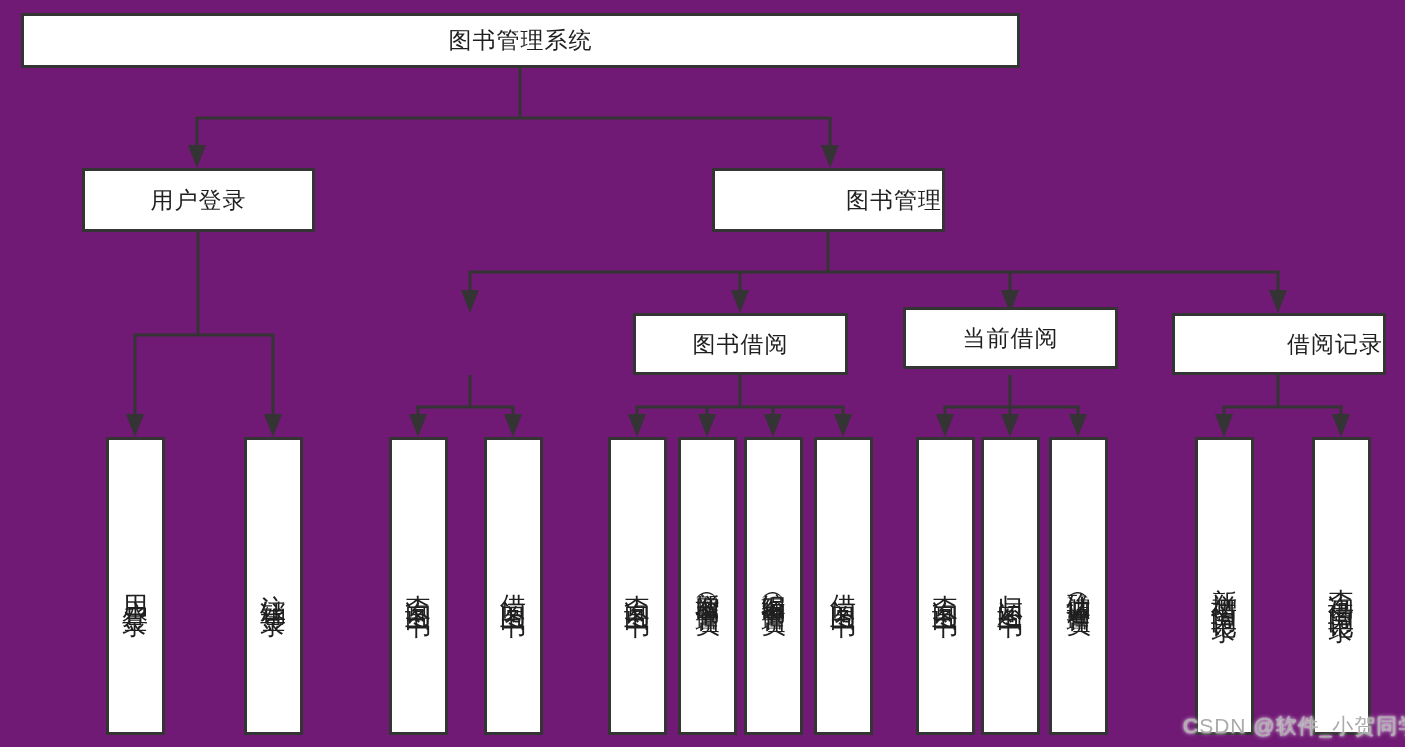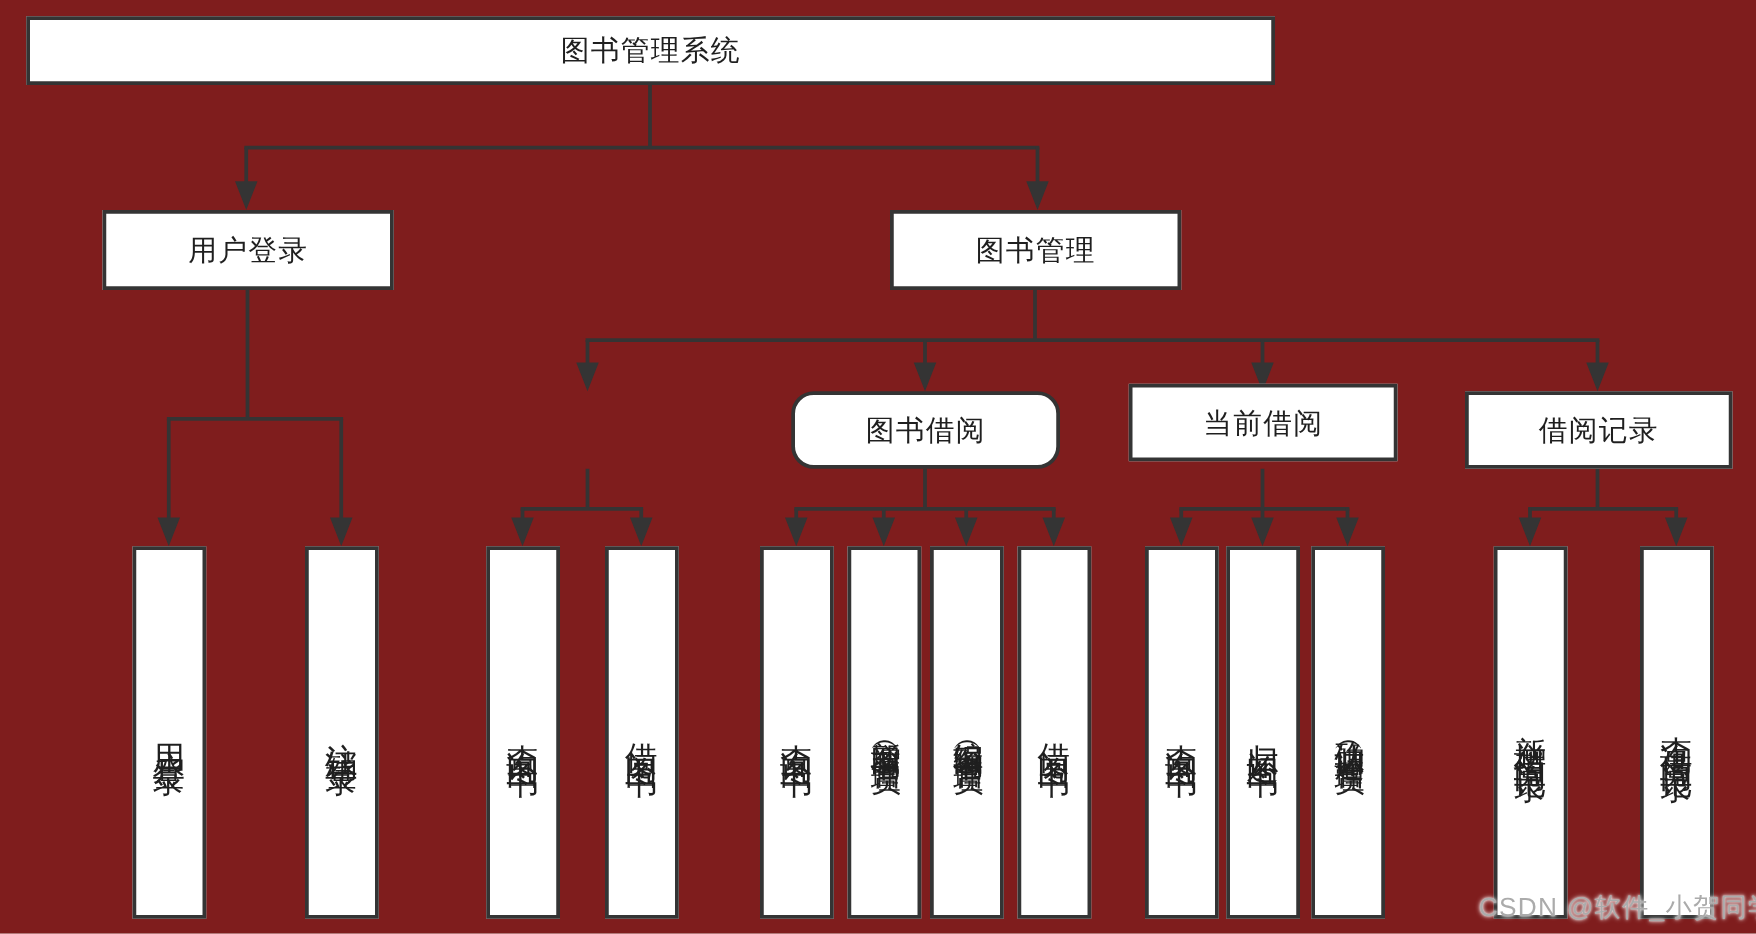--- a/index.html
+++ b/index.html
@@ -3,21 +3,21 @@
 <meta charset="utf-8">
 <style>
   * { margin: 0; padding: 0; box-sizing: border-box; }
   html, body { background: #ffffff; }
   body { font-family: "Liberation Sans", sans-serif; color: #1f1f1f; }
 
   .canvas {
     position: relative;
     width: 1405px;
     height: 747px;
-    background: #7f1d1d;
+    background: #701a75;
     overflow: hidden;
     padding-left: 36px;
   }
 
   svg.connectors {
     position: absolute;
     left: 0; top: 0;
     width: 1405px; height: 747px;
   }
   svg.connectors line { stroke: #343434; stroke-width: 3; }
@@ -139,31 +139,31 @@
     </g>
   </svg>
 
   <div class="box hbox" style="left:21px; top:13px; width:999px; height:55px;">
     <span>图书管理系统</span>
   </div>
 
   <div class="box hbox" style="left:82px; top:168px; width:233px; height:64px;">
     <span>用户登录</span>
   </div>
-  <div class="box hbox" style="left:712px; top:168px; width:233px; height:64px;">
+  <div class="box hbox" style="left:712px; top:168px; width:233px; height:64px;justify-content:flex-end;">
     <span>图书管理</span>
   </div>
 
-  <div class="box hbox" style="left:633px; top:313px; width:215px; height:62px;border-radius:18px;">
+  <div class="box hbox" style="left:633px; top:313px; width:215px; height:62px;">
     <span>图书借阅</span>
   </div>
   <div class="box hbox" style="left:903px; top:307px; width:215px; height:62px;">
     <span>当前借阅</span>
   </div>
-  <div class="box hbox" style="left:1172px; top:313px; width:214px; height:62px;">
+  <div class="box hbox" style="left:1172px; top:313px; width:214px; height:62px;justify-content:flex-end;">
     <span>借阅记录</span>
   </div>
 
   <div class="box leaf" style="left:106px; top:437px; width:59px; height:298px;">
     <span>用户登录</span>
   </div>
   <div class="box leaf" style="left:244px; top:437px; width:59px; height:298px;">
     <span>注销登录</span>
   </div>
 

